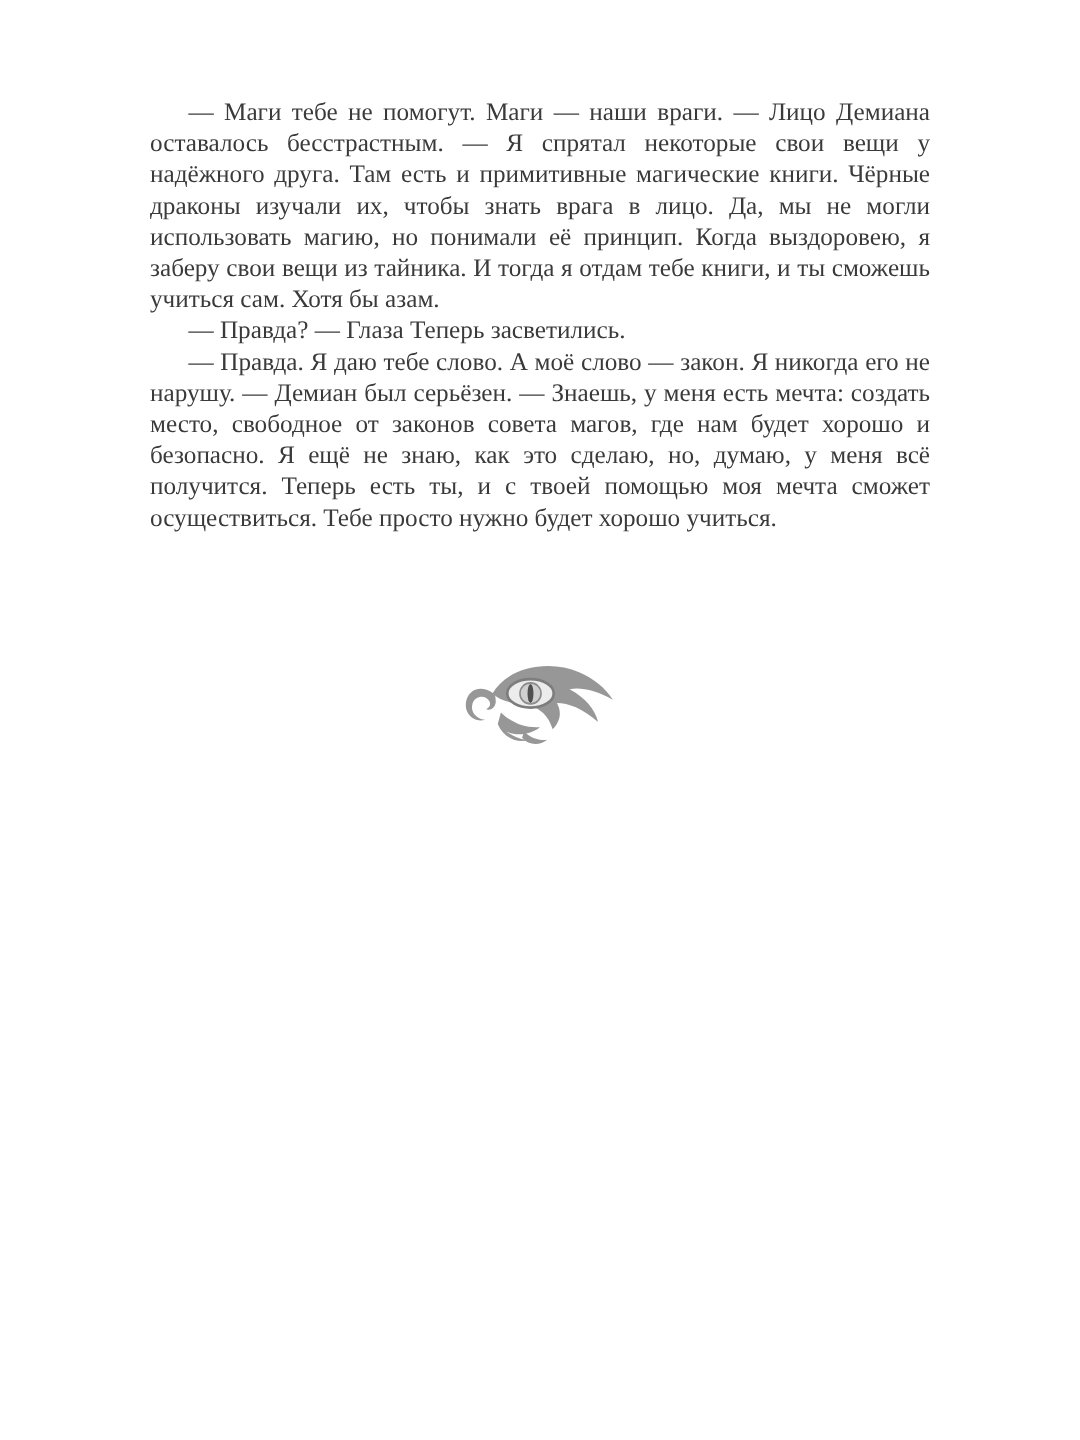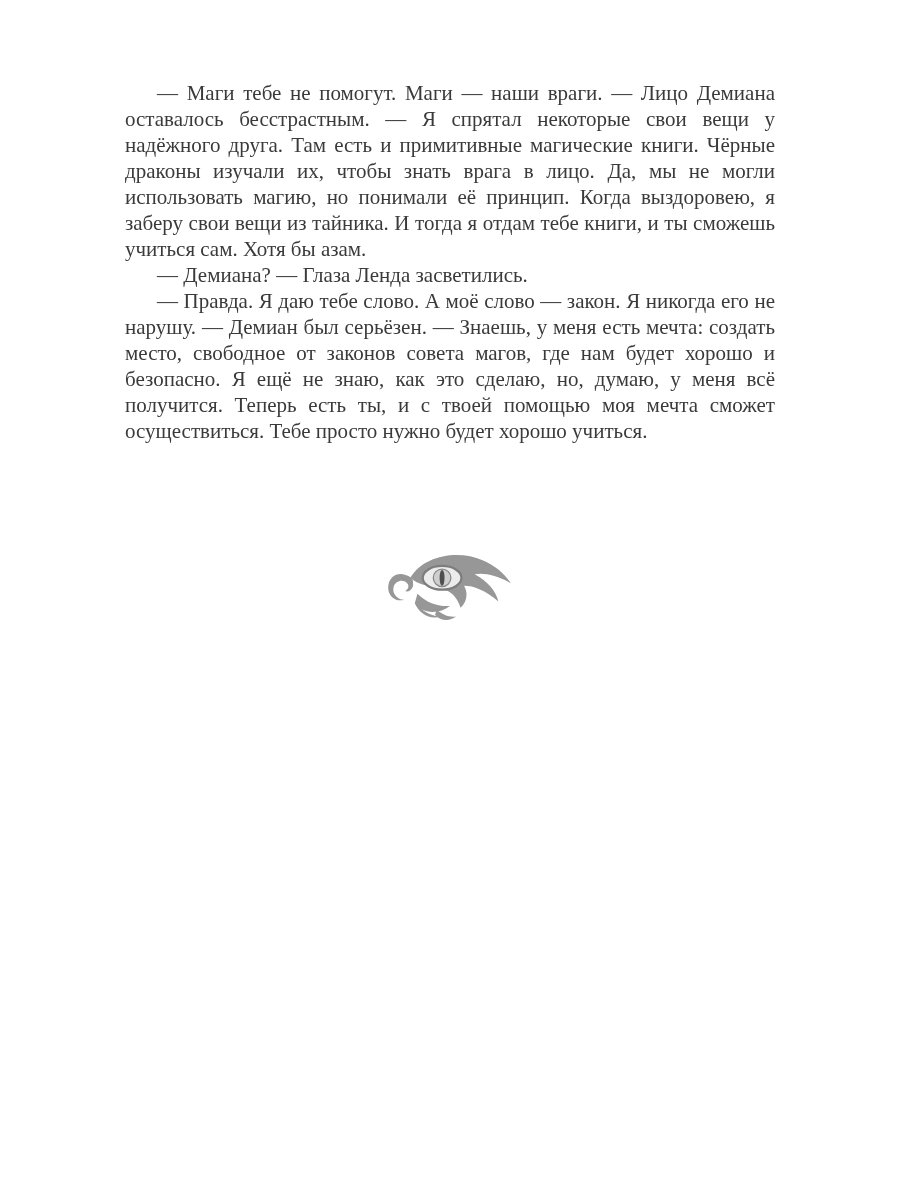--- a/index.html
+++ b/index.html
@@ -41,21 +41,21 @@
   .ornament svg {
     display: block;
   }
 </style>
 </head>
 <body>
 
 <div class="page">
   <div class="text-block">
     <p>— Маги тебе не помогут. Маги — наши враги. — Лицо Демиана оставалось бесстрастным. — Я спрятал некоторые свои вещи у надёжного друга. Там есть и примитивные магические книги. Чёрные драконы изучали их, чтобы знать врага в лицо. Да, мы не могли использовать магию, но понимали её принцип. Когда выздоровею, я заберу свои вещи из тайника. И тогда я отдам тебе книги, и ты сможешь учиться сам. Хотя бы азам.</p>
-    <p>— Демиана? — Глаза Ленда засветились.</p>
+    <p>— Правда? — Глаза Теперь засветились.</p>
     <p>— Правда. Я даю тебе слово. А моё слово — закон. Я никогда его не нарушу. — Демиан был серьёзен. — Знаешь, у меня есть мечта: создать место, свободное от законов совета магов, где нам будет хорошо и безопасно. Я ещё не знаю, как это сделаю, но, думаю, у меня всё получится. Теперь есть ты, и с твоей помощью моя мечта сможет осуществиться. Тебе просто нужно будет хорошо учиться.</p>
   </div>
 
   <div class="ornament">
     <svg width="132" height="80" viewBox="0 0 150 90" aria-hidden="true">
       <g fill="#979797">
 
         <path d="M30,38
                  C45,12 85,6 112,18
                  C126,24 137,33 144,44

